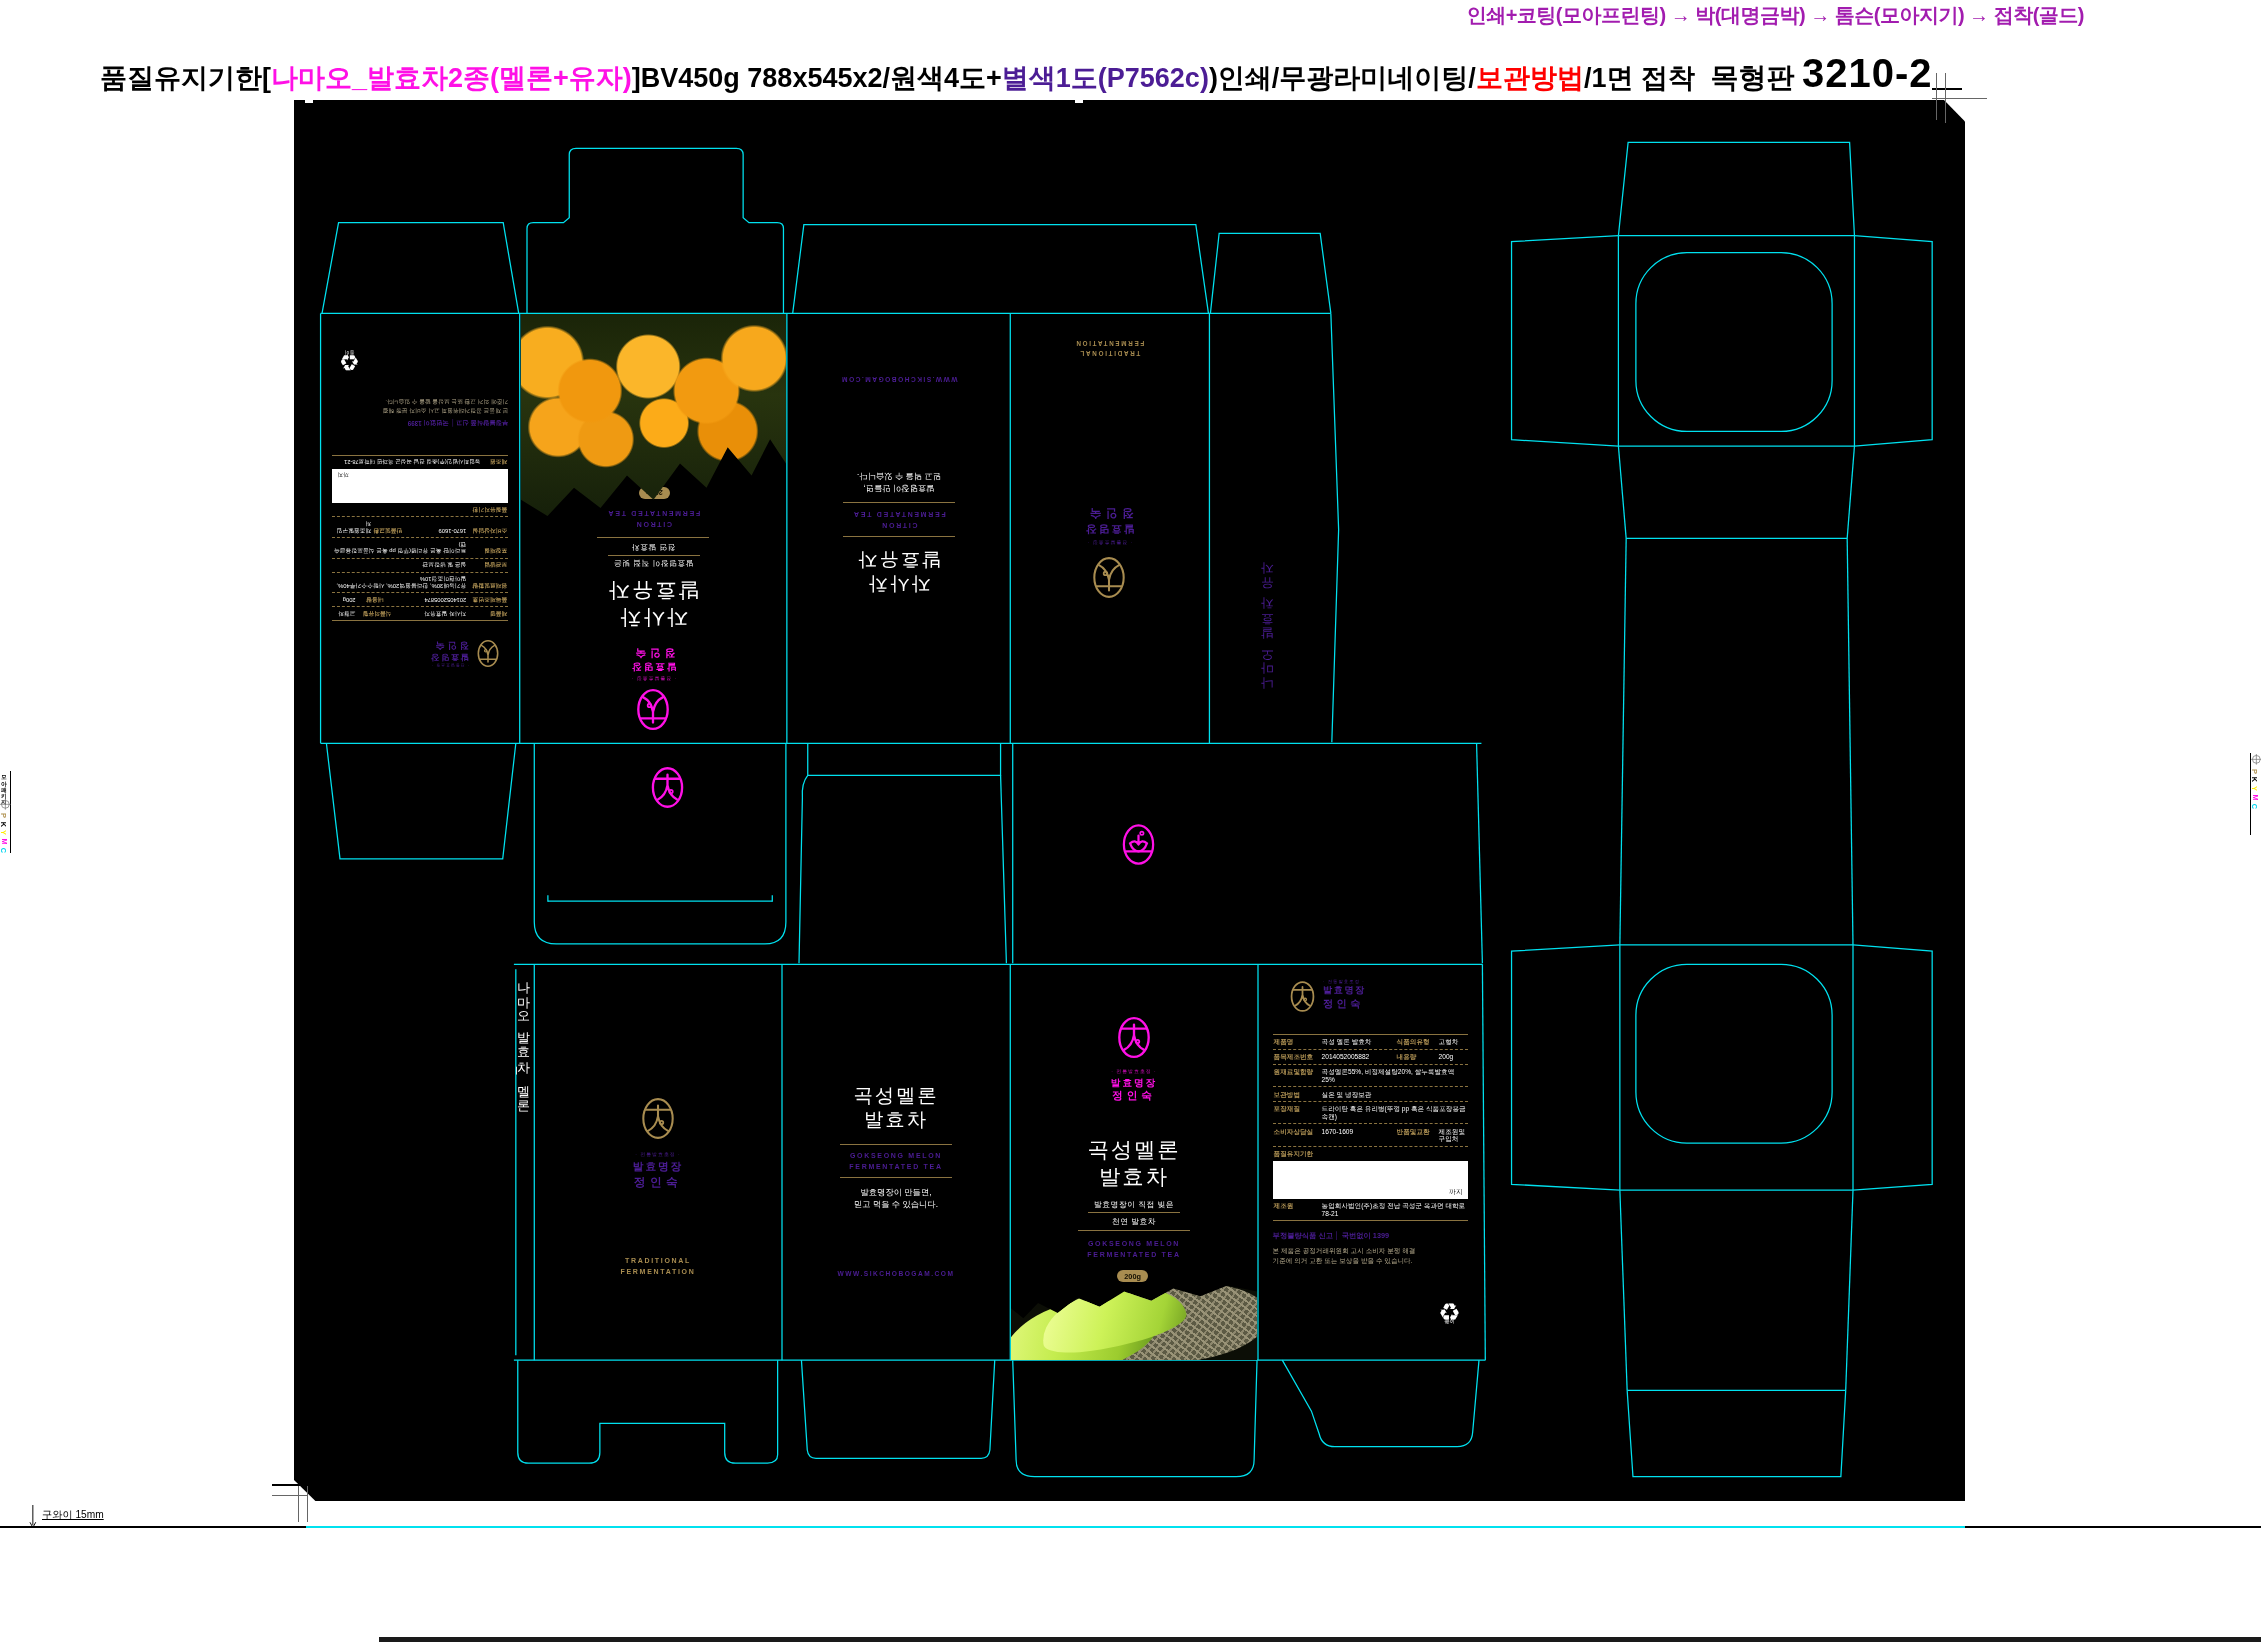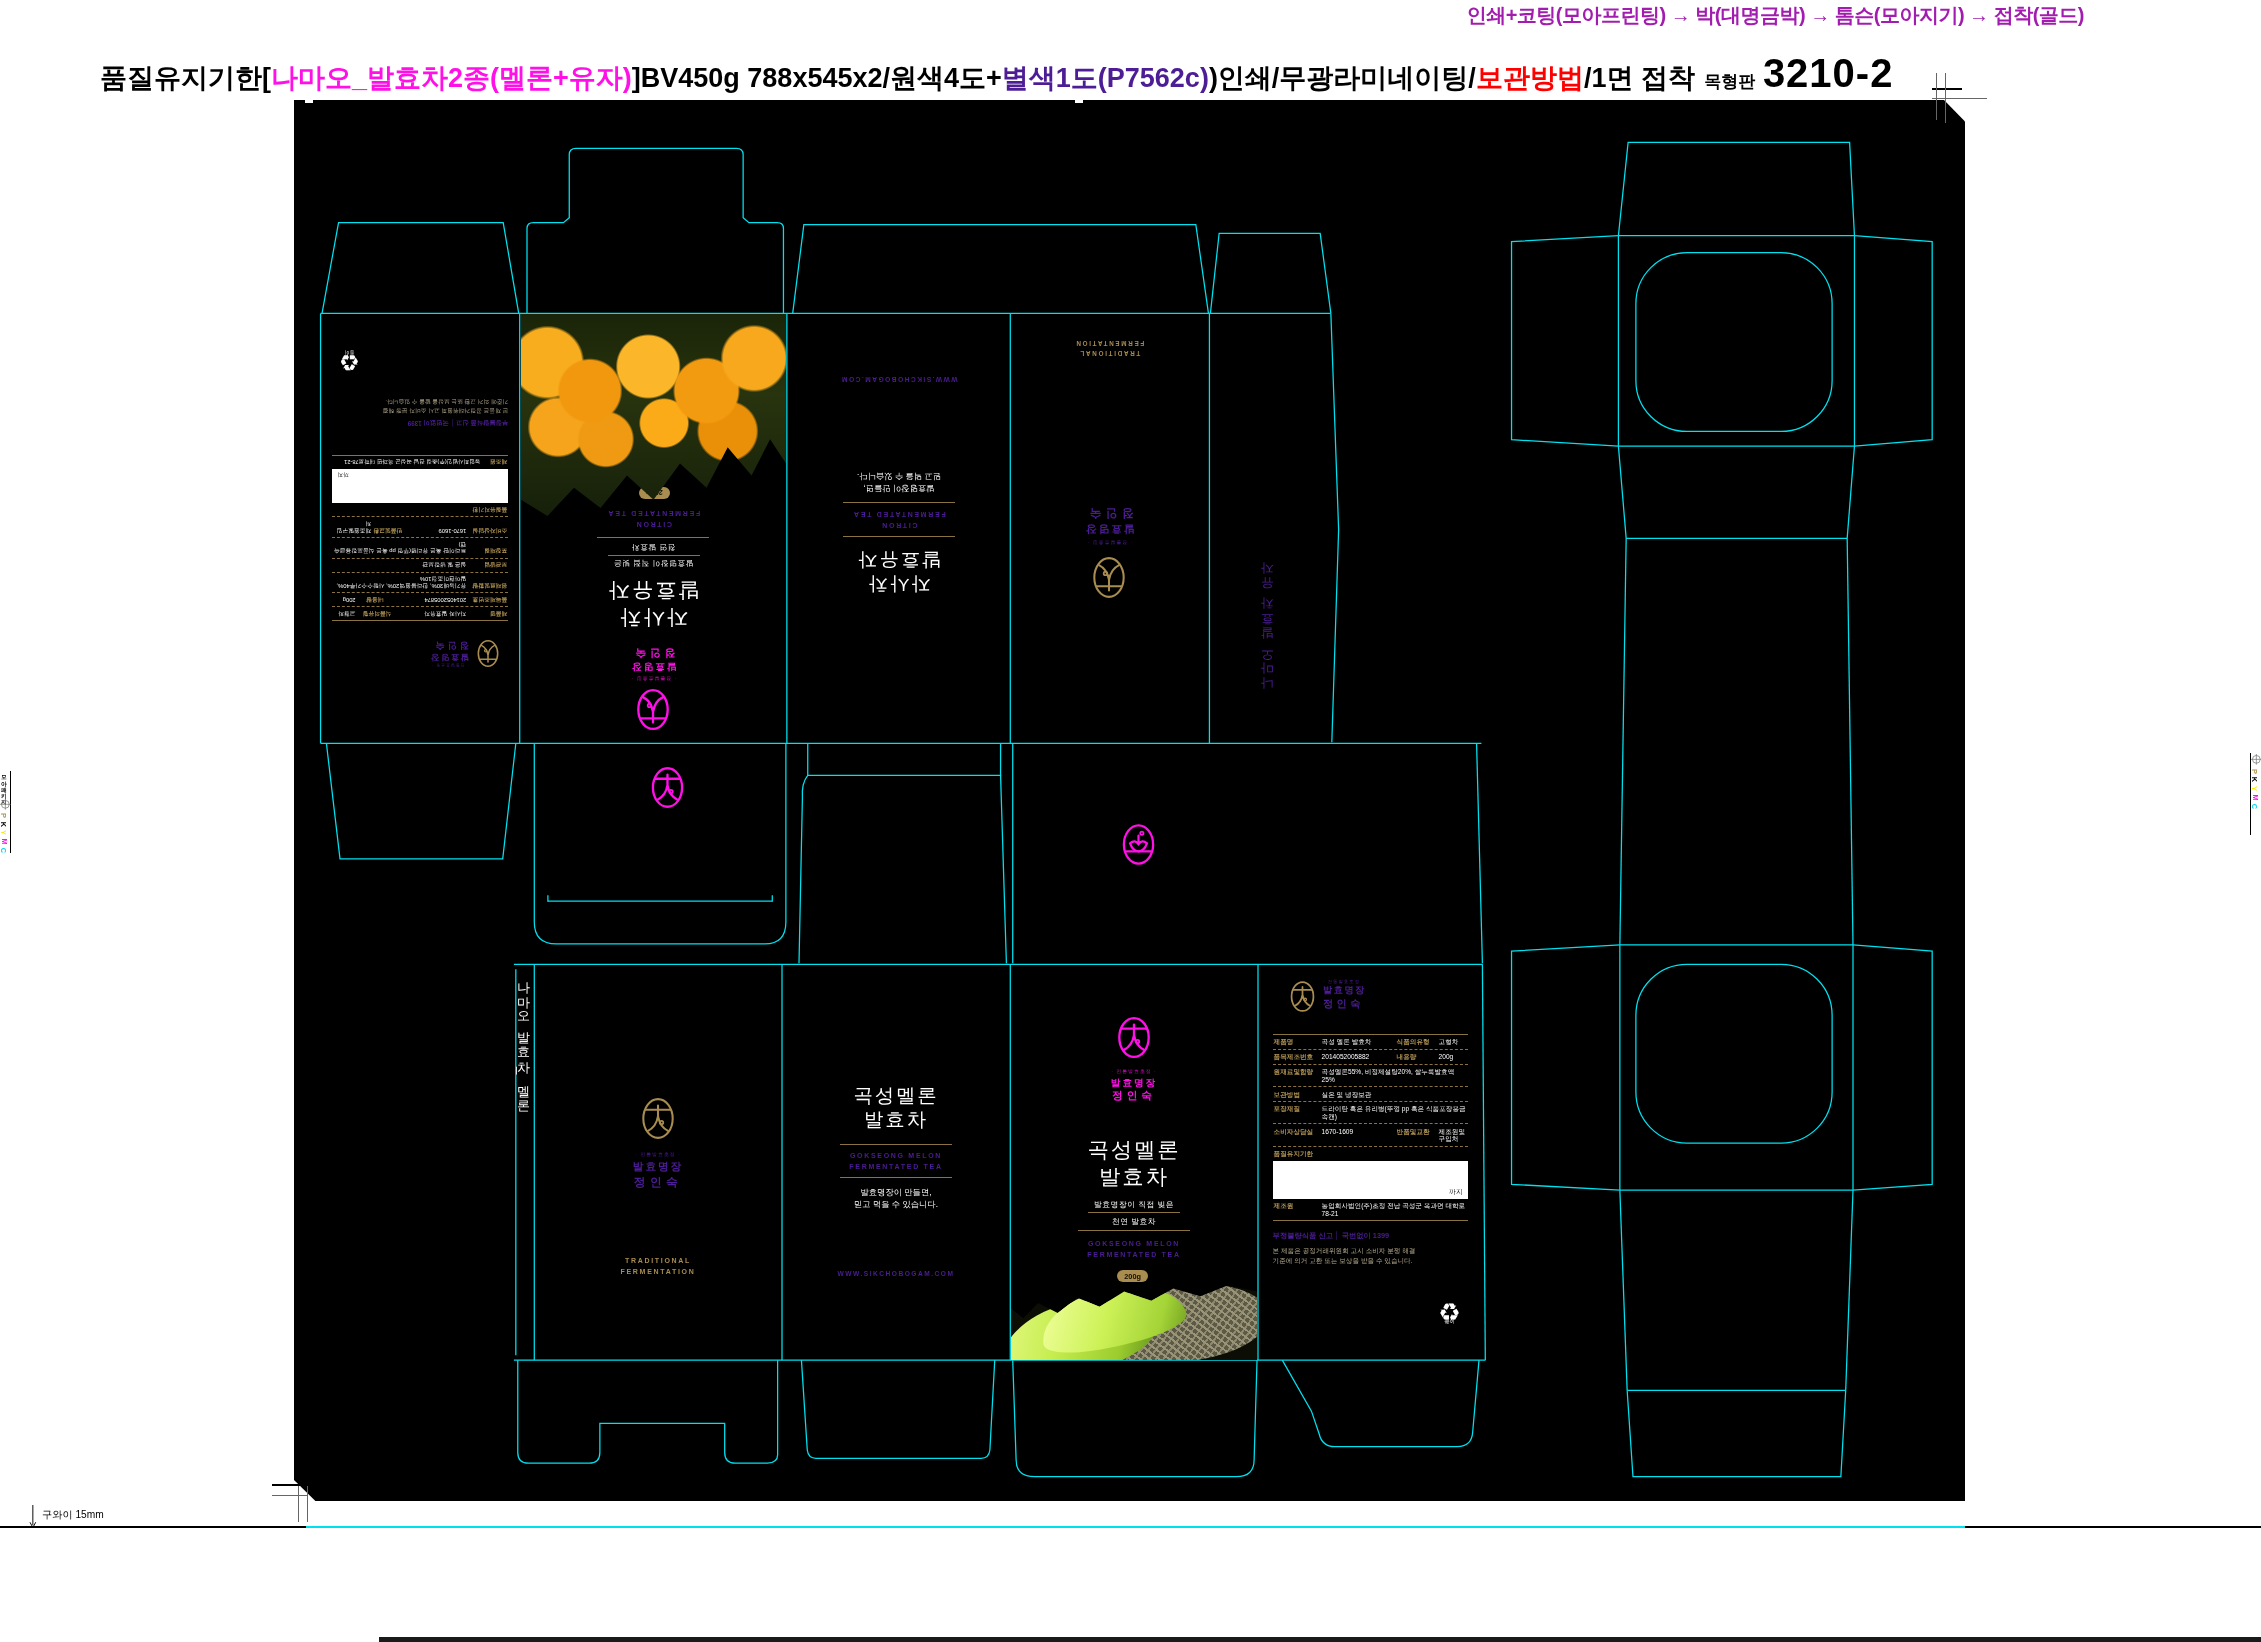--- a/index.html
+++ b/index.html
@@ -45,21 +45,21 @@
   .hairlineb{position:absolute;background:#000;}
 </style>
 </head>
 <body>
 
 <div id="page">
 
   <div class="abs cyt bold nowrap" style="top:1.9px;left:1117px;width:967px;text-align:right;font-size:20px;letter-spacing:-0.5px;">인쇄+코팅(모아프린팅) → 박(대명금박) → 톰슨(모아지기) → 접착(골드)</div>
 
   <div class="abs nowrap" style="top:51px;left:100px;font-size:27px;font-weight:bold;color:#000;">
-    <span>품질유지기한[</span><span class="mag">나마오_발효차2종(멜론+유자)</span><span>]BV450g 788x545x2/원색4도+</span><span class="gold">별색1도(P7562c)</span><span>)인쇄/무광라미네이팅/</span><span style="color:#ff0000;">보관방법</span><span>/1면 접착</span><span style="font-size:17px;">&nbsp;&nbsp;<span>목형판</span></span> <span style="font-size:40px;letter-spacing:1px;">3210-2</span>
+    <span>품질유지기한[</span><span class="mag">나마오_발효차2종(멜론+유자)</span><span>]BV450g 788x545x2/원색4도+</span><span class="gold">별색1도(P7562c)</span><span>)인쇄/무광라미네이팅/</span><span style="color:#ff0000;">보관방법</span><span>/1면 접착</span><span style="font-size:28px;">&nbsp;&nbsp;<span>목형판</span></span> <span style="font-size:40px;letter-spacing:1px;">3210-2</span>
   </div>
 
   <div class="abs" style="left:294px;top:100px;width:1671px;height:1401px;background:#000;
               clip-path:polygon(0 0,1650px 0,1671px 21.4px,1671px 1401px,21.4px 1401px,0 1380px);"></div>
 
   <div class="abs" style="left:305px;top:100px;width:7.8px;height:3.4px;background:#fff;"></div>
   <div class="abs" style="left:1075px;top:100px;width:7.8px;height:3.4px;background:#fff;"></div>
 
   <div class="hairlineb" style="left:1932px;top:88px;width:30px;height:1.5px;"></div>
   <div class="hairline" style="left:1932px;top:98px;width:55px;height:0.7px;"></div>
@@ -467,21 +467,21 @@
     <div class="abs bold" style="left:3.4px;top:22.3px;font-size:7.3px;color:#000;transform:rotate(90deg);">K</div>
     <div class="abs bold" style="left:3.4px;top:31px;font-size:7.3px;color:#ffee00;transform:rotate(90deg);">Y</div>
     <div class="abs bold" style="left:3.4px;top:40px;font-size:7.3px;color:#ff10e6;transform:rotate(90deg);">M</div>
     <div class="abs bold" style="left:3.4px;top:49px;font-size:7.3px;color:#00d4ee;transform:rotate(90deg);">C</div>
   </div>
 
   <svg class="abs" style="left:28px;top:1505px;" width="9.7" height="23" viewBox="0 0 20 48">
     <line x1="10" y1="0" x2="10" y2="42" stroke="#000" stroke-width="2"></line>
     <path d="M4,36 L10,47 L16,36" fill="none" stroke="#000" stroke-width="2"></path>
   </svg>
-  <div class="abs nowrap" style="left:42px;top:1508px;font-size:10.2px;color:#000;">구와이 15mm</div>
+  <div class="abs nowrap" style="left:42px;top:1508px;font-size:10.2px;color:#000;text-decoration:underline;">구와이 15mm</div>
   <div class="abs" style="left:0;top:1526px;width:306px;height:1.5px;background:#000;"></div>
   <div class="abs" style="left:306px;top:1526px;width:1659px;height:1.5px;background:#00e1ef;"></div>
   <div class="abs" style="left:1965px;top:1526px;width:296px;height:1.5px;background:#000;"></div>
 
   <div class="abs" style="left:379px;top:1637px;width:1882px;height:5.8px;background:#1a1a1a;"></div>
 
 </div>
 
 
 </body></html>

